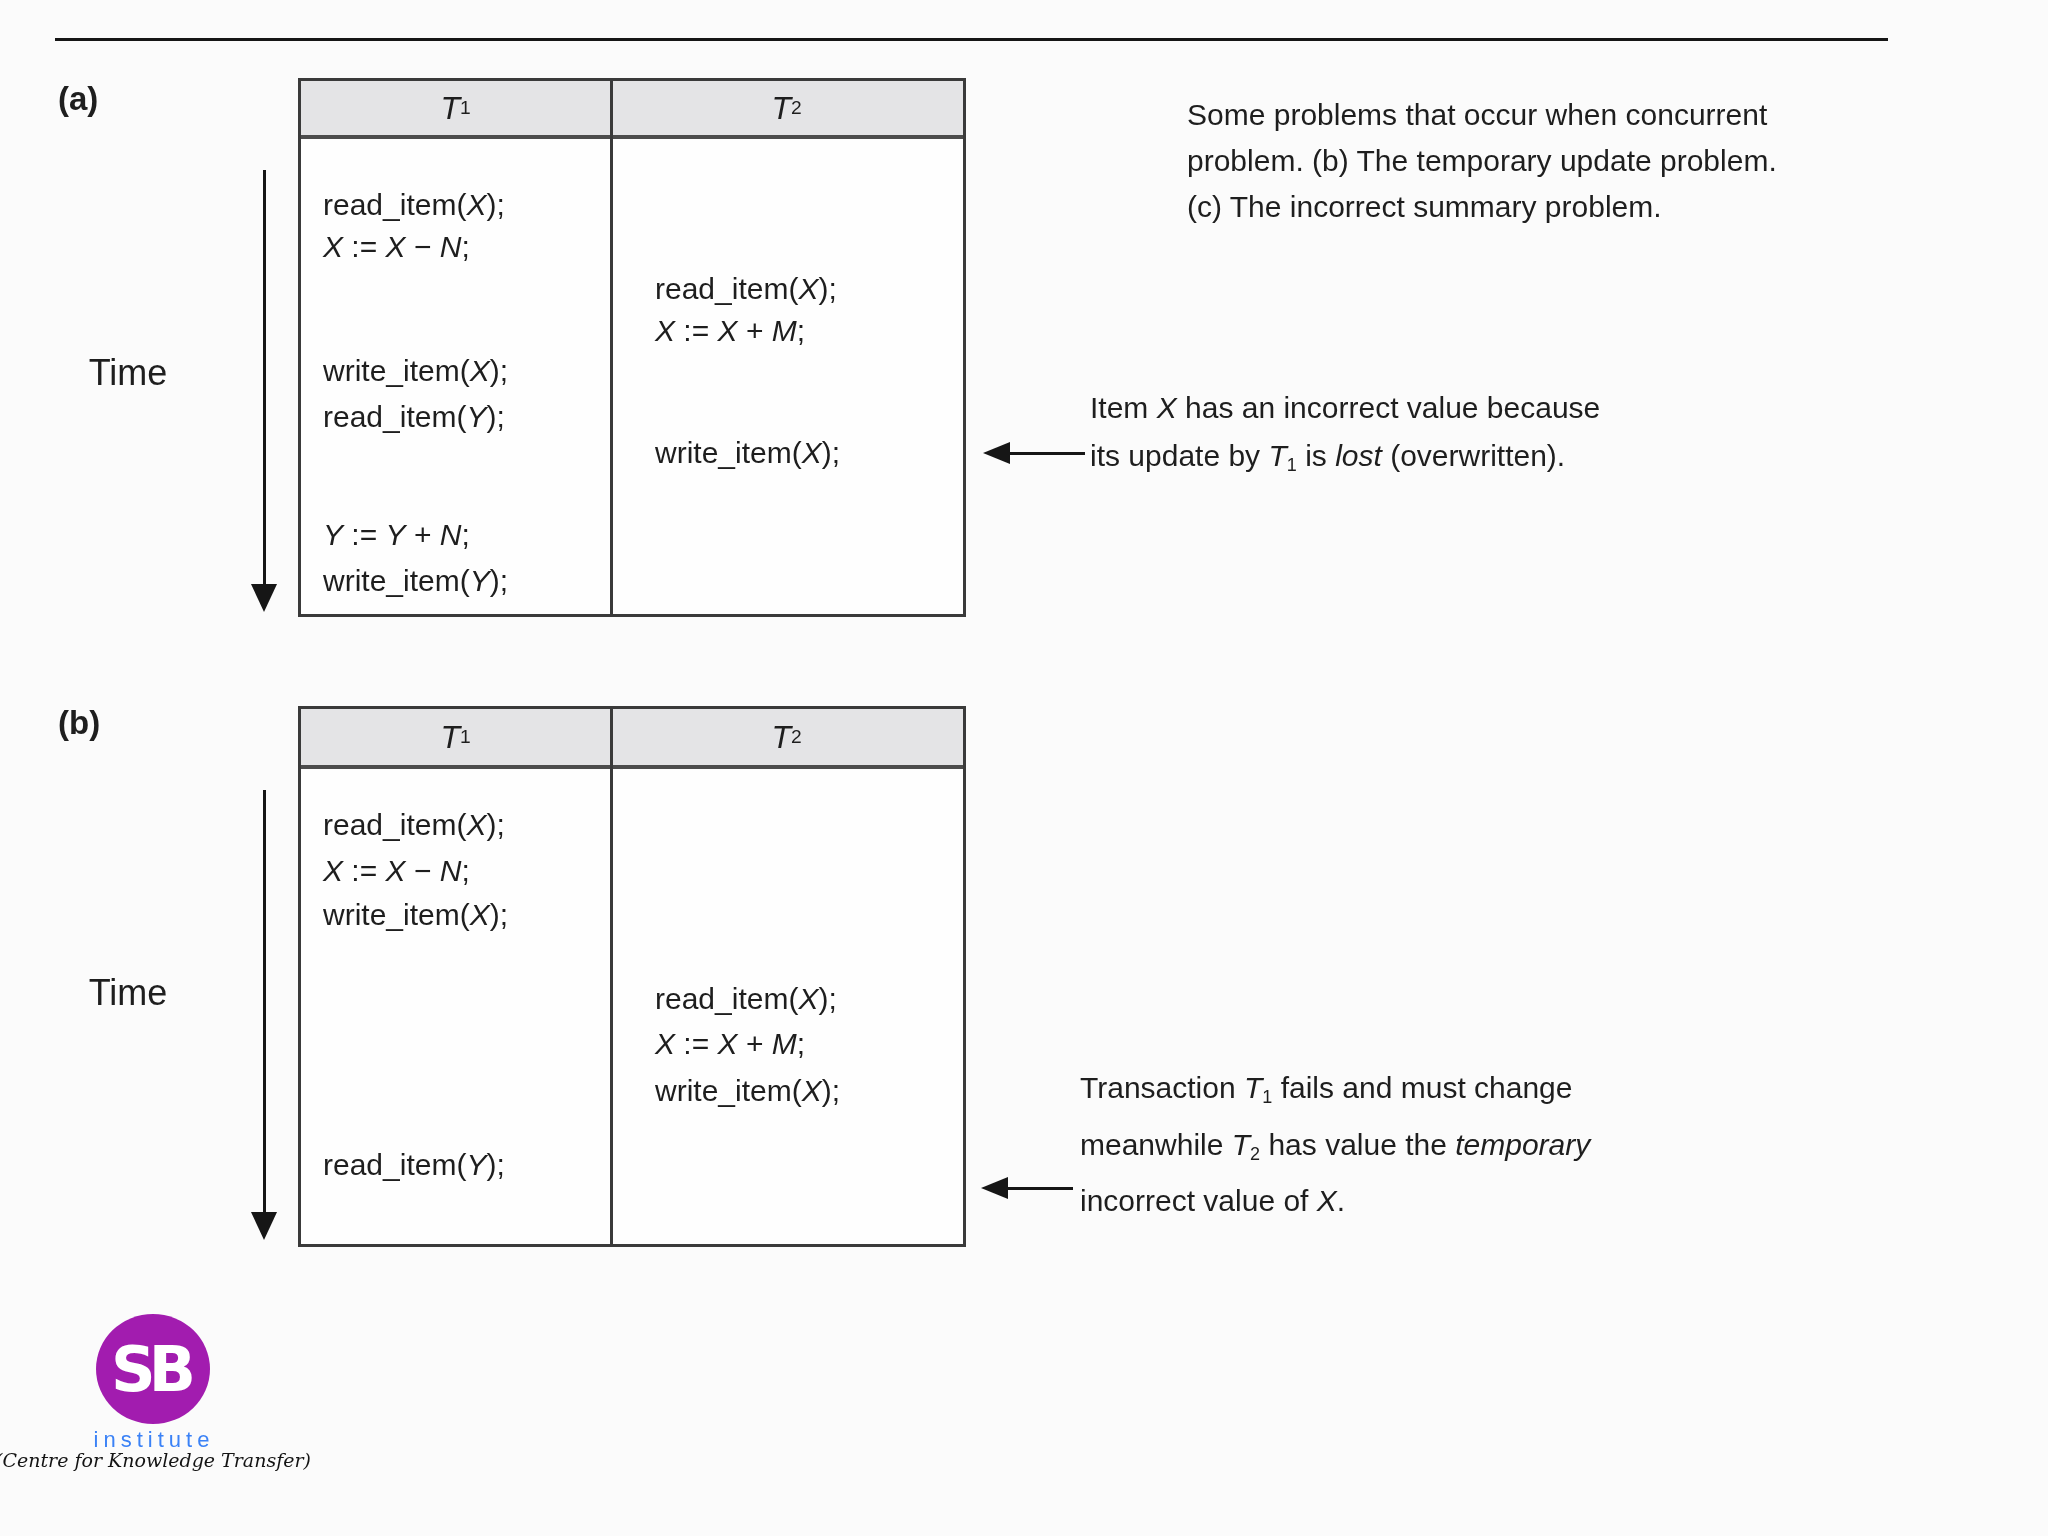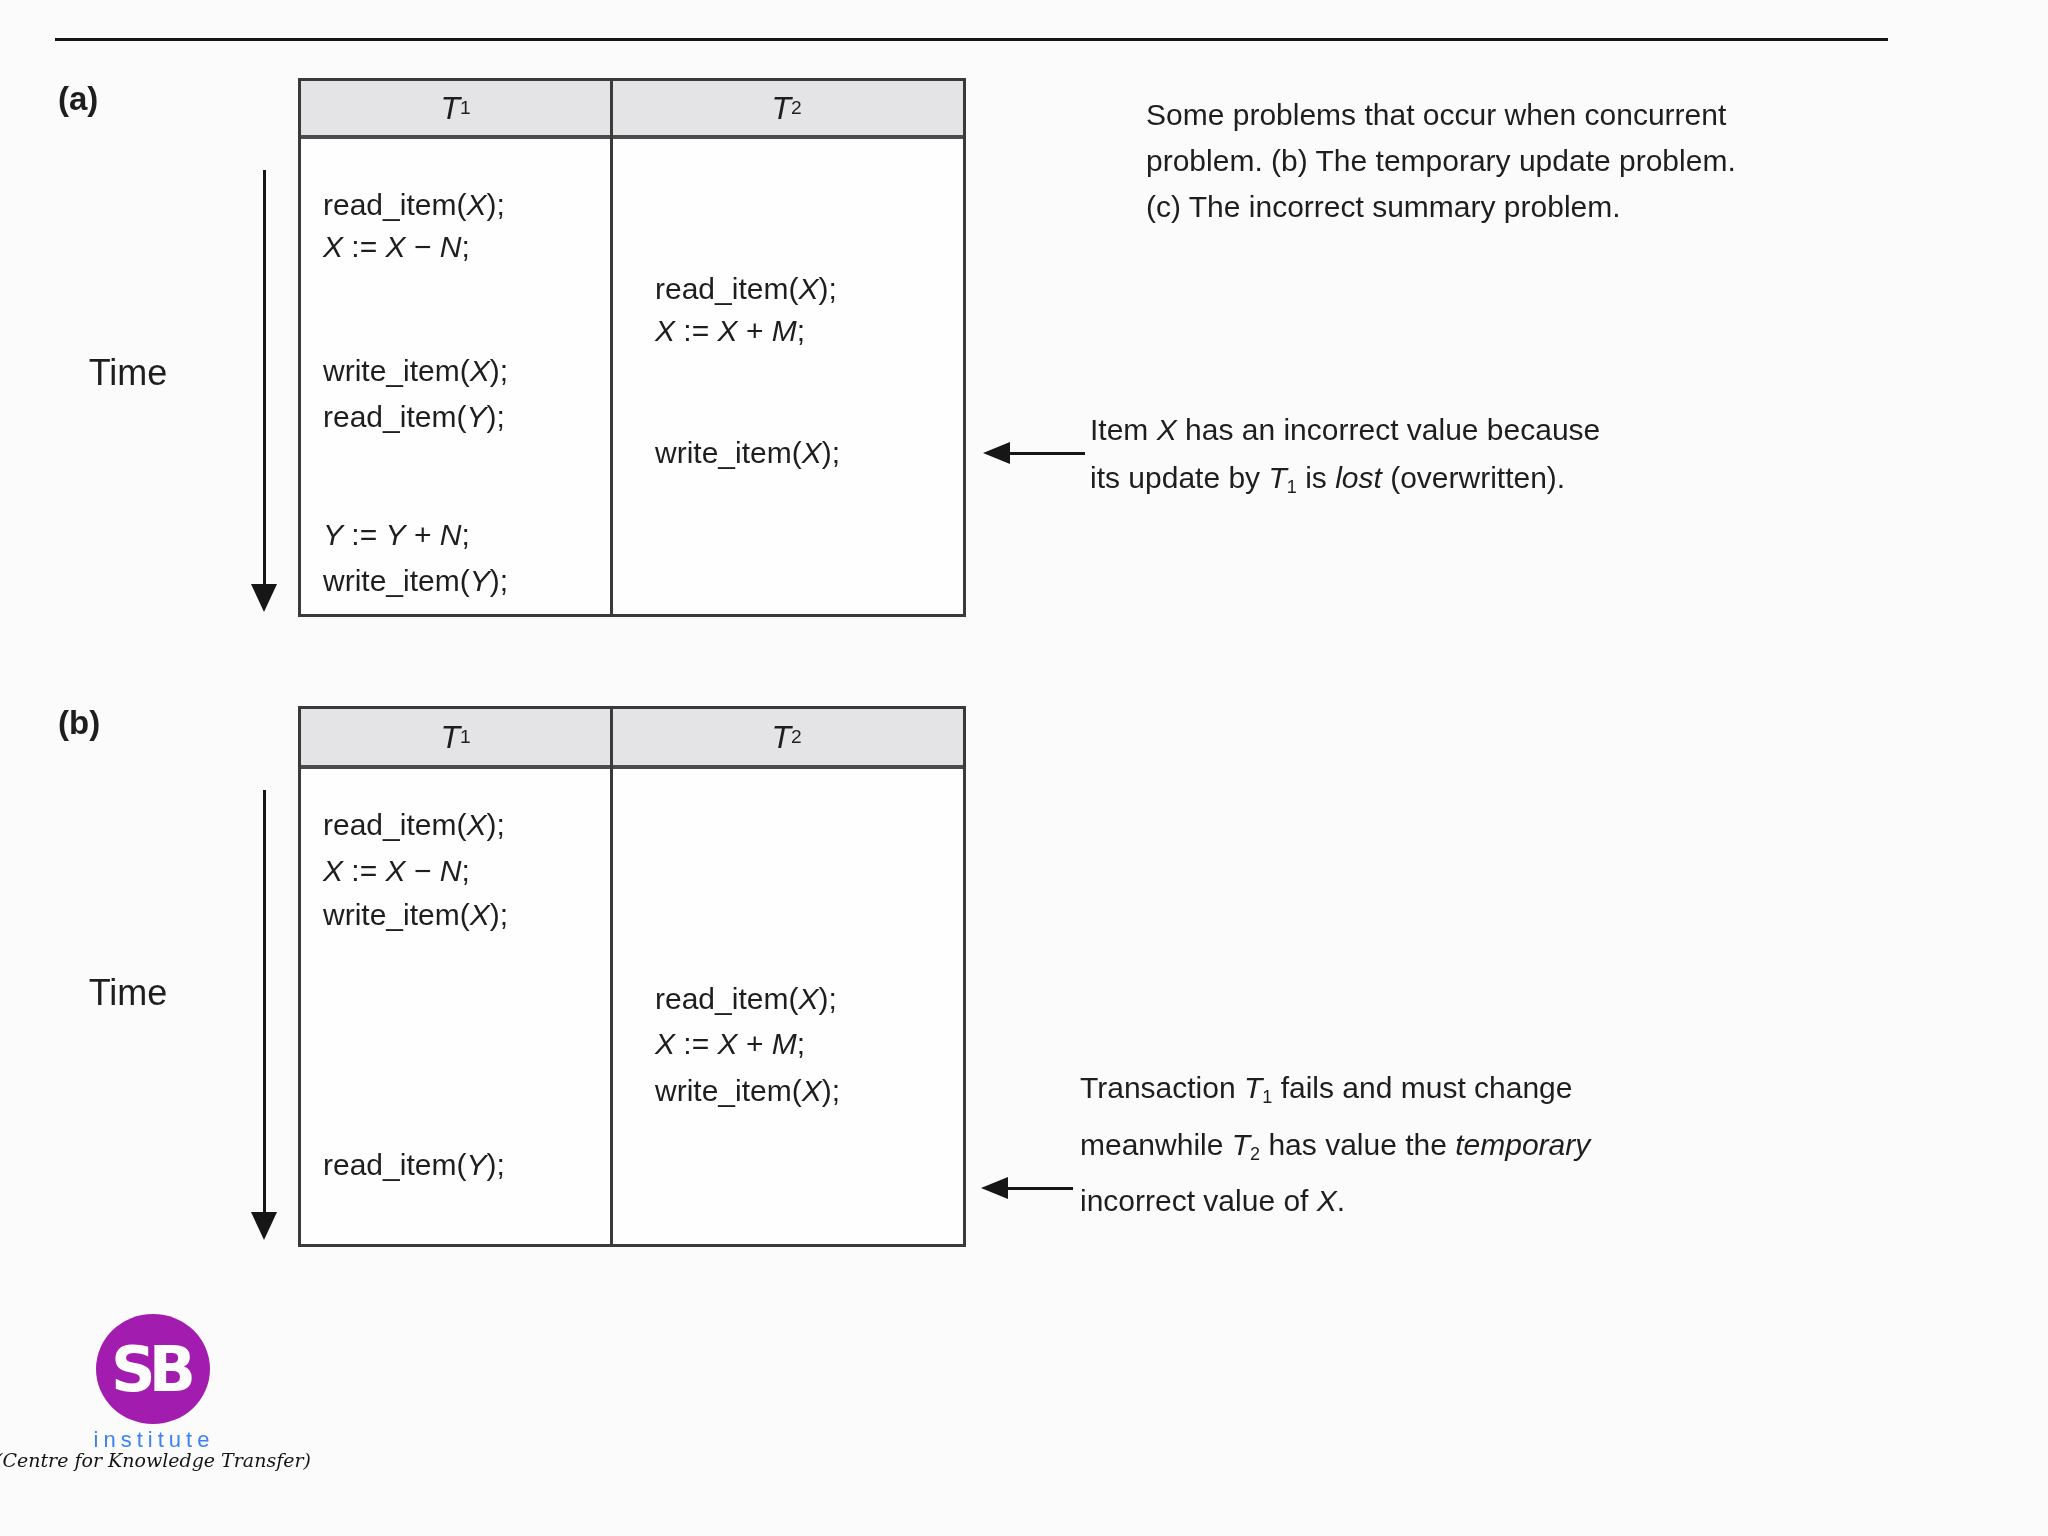--- a/index.html
+++ b/index.html
@@ -32,21 +32,21 @@
   .code{position:absolute;font-size:30px;line-height:36px;white-space:nowrap;}
 
   
   .time-line{width:3px;background:#161616;}
   .arrow-down{width:0;height:0;border-left:13px solid transparent;border-right:13px solid transparent;border-top:28px solid #161616;}
   .time-label{width:124px;text-align:center;font-size:36px;}
 
   
   .caption-title{font-size:31px;font-weight:bold;}
   .caption-line{font-size:30px;line-height:46px;white-space:nowrap;}
-  .caption-body{margin-top:12px;}
+  .caption-body{margin-top:12px;margin-left:41px;}
 
   
   .ann-line-h{height:3px;background:#161616;}
   .arrow-left{width:0;height:0;border-top:11px solid transparent;border-bottom:11px solid transparent;border-right:27px solid #161616;}
   .ann-text .ann-row{font-size:30px;line-height:48px;white-space:nowrap;}
 
   
   .logo-circle{width:114px;height:110px;border-radius:50%;background:#a21caf;display:flex;align-items:center;justify-content:center;}
   .logo-initials{color:#fff;font-family:"DejaVu Sans",sans-serif;font-weight:bold;font-size:62px;letter-spacing:-7px;padding-right:6px;}
   .logo-name{width:150px;text-align:center;font-size:22px;letter-spacing:5px;color:#3b82f6;}
@@ -81,21 +81,21 @@
   <div class="code" style="left:22px;top:318px;"><span>read_item(</span><span class="seg-i">Y</span><span>);</span></div>
   <div class="code" style="left:22px;top:436px;"><span class="seg-i">Y</span><span> := </span><span class="seg-i">Y</span><span> + </span><span class="seg-i">N</span><span>;</span></div>
   <div class="code" style="left:22px;top:482px;"><span>write_item(</span><span class="seg-i">Y</span><span>);</span></div>
   <div class="code" style="left:354px;top:190px;"><span>read_item(</span><span class="seg-i">X</span><span>);</span></div>
   <div class="code" style="left:354px;top:232px;"><span class="seg-i">X</span><span> := </span><span class="seg-i">X</span><span> + </span><span class="seg-i">M</span><span>;</span></div>
   <div class="code" style="left:354px;top:354px;"><span>write_item(</span><span class="seg-i">X</span><span>);</span></div>
 </div>
 
 <div class="abs arrow-left" style="left:983px;top:442px;"></div>
 <div class="abs ann-line-h" style="left:1009px;top:452px;width:76px;"></div>
-<div class="abs ann-text" style="left:1090px;top:406px;">
+<div class="abs ann-text" style="left:1090px;top:384px;">
   <div class="ann-row"><span>Item </span><span class="seg-i">X</span><span> has an incorrect value because</span></div>
   <div class="ann-row"><span>its update by </span><span class="seg-i">T</span><span class="seg-sub">1</span><span> is </span><span class="seg-i">lost</span><span> (overwritten).</span></div>
 </div>
 
 <div class="abs" style="left:1146px;top:80px;">
   <div class="caption-body">
     <div class="caption-line">Some problems that occur when concurrent</div>
     <div class="caption-line">problem. (b) The temporary update problem.</div>
     <div class="caption-line">(c) The incorrect summary problem.</div>
   </div>

